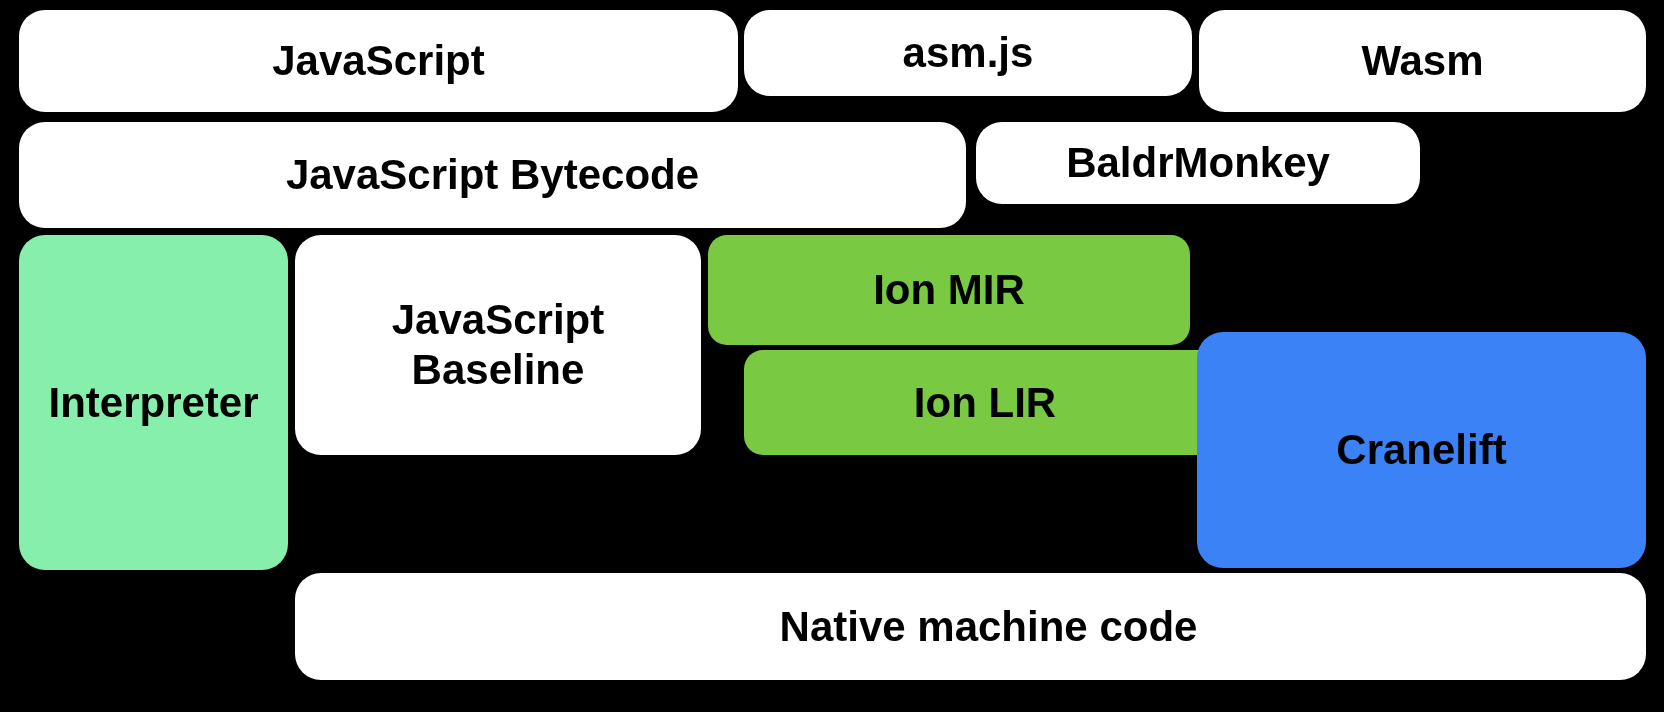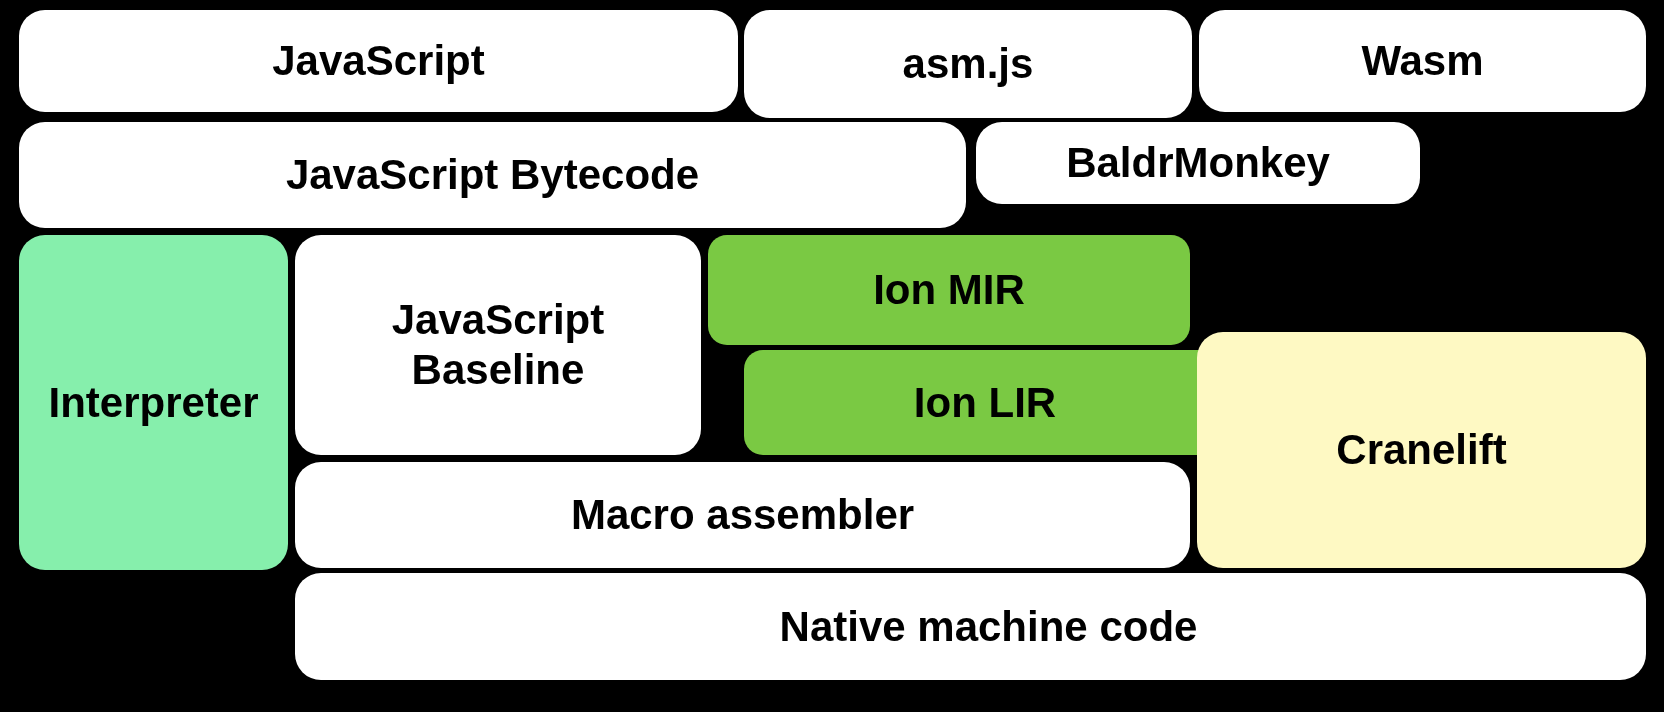--- a/index.html
+++ b/index.html
@@ -27,32 +27,31 @@
     font-size: 42px;
     font-weight: 700;
     line-height: 1.18;
     letter-spacing: 0px;
     white-space: pre-line;
     user-select: none;
   }
   .fill-white { background: #FFFFFF; }
   .fill-grey  { background: #86efac; }
   .fill-green { background: #7AC943; border-radius: 19px; }
-  .fill-pink  { background: #fef9c3; }
+  .fill-pink  { background: #3b82f6; }
 </style>
 </head>
 <body>
 
 <div id="stage">
     <div class="node fill-white" style="left: 19px; top: 10px; width: 719px; height: 102px;">JavaScript</div>
-    <div class="node fill-white" style="left: 744px; top: 10px; width: 448px; height: 108px;">asm.js</div>
+    <div class="node fill-white" style="left: 744px; top: 10px; width: 448px; height: 86px;">asm.js</div>
     <div class="node fill-white" style="left: 1199px; top: 10px; width: 447px; height: 102px;">Wasm</div>
     <div class="node fill-white" style="left: 19px; top: 122px; width: 947px; height: 106px;">JavaScript Bytecode</div>
     <div class="node fill-white" style="left: 976px; top: 122px; width: 444px; height: 82px;">BaldrMonkey</div>
     <div class="node fill-grey" style="left: 19px; top: 235px; width: 269px; height: 335px;">Interpreter</div>
     <div class="node fill-white" style="left: 295px; top: 235px; width: 406px; height: 220px;">JavaScript
 Baseline</div>
     <div class="node fill-green" style="left: 708px; top: 235px; width: 482px; height: 110px;">Ion MIR</div>
     <div class="node fill-green" style="left: 708px; top: 350px; width: 482px; height: 105px; margin-left: 36px;">Ion LIR</div>
     <div class="node fill-pink" style="left: 1197px; top: 332px; width: 449px; height: 236px;">Cranelift</div>
-    <div class="node fill-white" style="left: 295px; top: 462px; width: 895px; height: 106px;">Macro assembler</div>
     <div class="node fill-white" style="left: 295px; top: 573px; width: 1351px; height: 107px; padding-left: 36px;">Native machine code</div>
   </div>
 
 </body></html>

